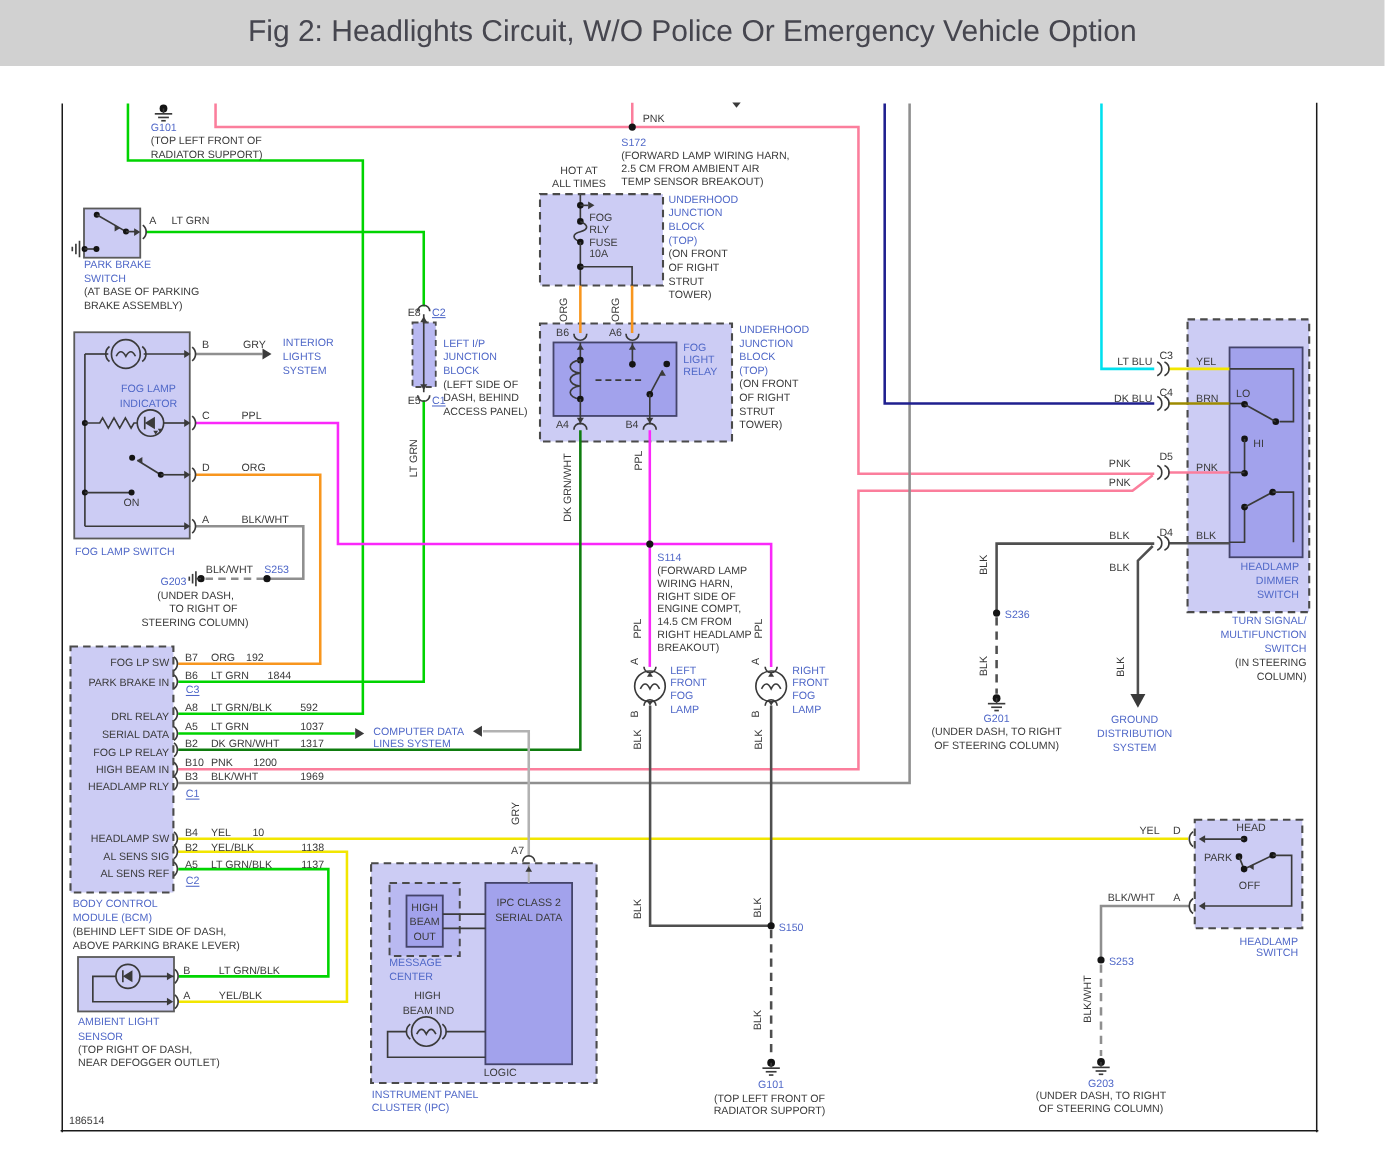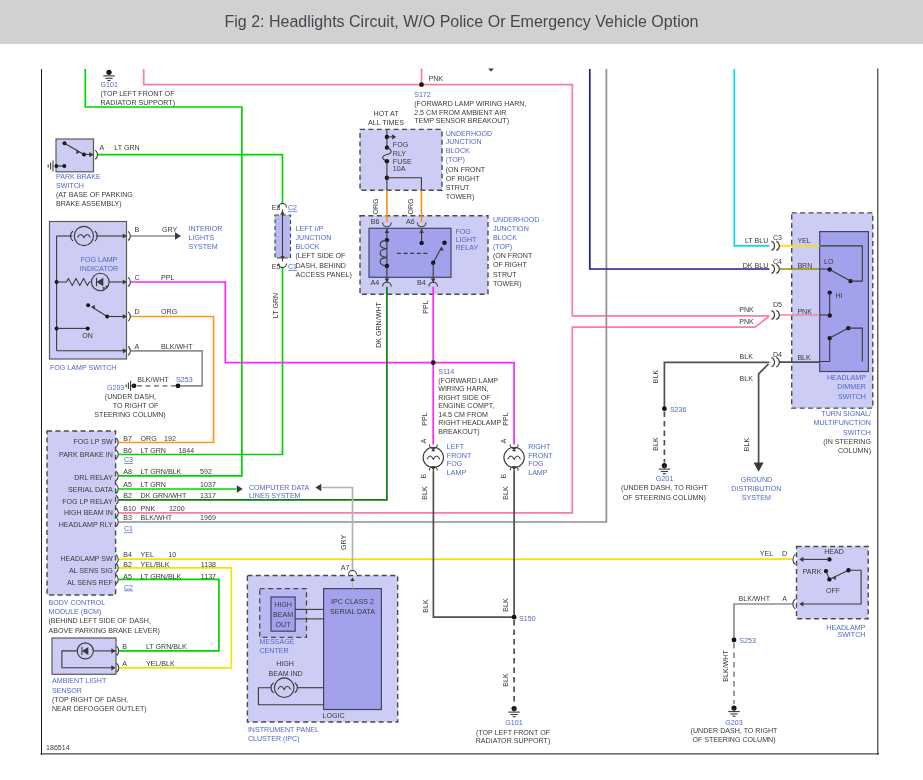--- a/index.html
+++ b/index.html
@@ -1,20 +1,20 @@
 <!DOCTYPE html>
 <html style="--titlebar: #d1d1d1; --title-ink: #46464f; --ink: #3a3a3a; --blue: #5068c8; --box-fill: #ccccf4; --box-fill-mid: #b9b9f1; --box-fill-dark: #a2a2ec; --box-border: #5a5a5a; --inner-border: #44446a; --dash-border: #4a4a4a; --lt-grn: #00d400; --dk-grn: #0e7c0e; --org: #f8961e; --pnk: #fb7e9c; --ppl: #fa28fa; --yel: #f2e600; --brn: #9e8b00; --dk-blu: #1f1f8f; --lt-blu: #00e0ee; --gry: #b2b2b2; --blk: #4f4f4f; --blk-wht: #8f8f8f; --border: #1a1a1a;"><head>
 <meta charset="utf-8">
 <style>
   html,body { margin:0; padding:0; }
   body { width:923px; height:780px; background:#ffffff; position:relative;
          font-family:"Liberation Sans", sans-serif; }
   #titlebar { position:absolute; left:0; top:0; width:923px; height:43.5px;
               background:var(--titlebar); display:flex; align-items:center; justify-content:center; }
-  #titlebar .title { font-size:16px; color:var(--title-ink); letter-spacing:0; }
+  #titlebar .title { font-size:20px; color:var(--title-ink); letter-spacing:0; }
   svg { position:absolute; left:0; top:0; }
   .t   { font-size:7.1px; fill:var(--ink); }
   .tb  { font-size:7.1px; fill:var(--blue); }
   .tbu { font-size:7.1px; fill:var(--blue); text-decoration:underline; }
   .ln  { fill:none; stroke:var(--ink); stroke-width:1.1; }
   .bd  { fill:none; stroke:var(--border); }
   .arr { fill:var(--ink); stroke:none; }
   .dot { fill:#141414; stroke:none; }
   .box { fill:var(--box-fill); stroke:var(--box-border); stroke-width:1.2; }
   .ibox{ fill:var(--box-fill-dark); stroke:var(--inner-border); stroke-width:1.2; }

